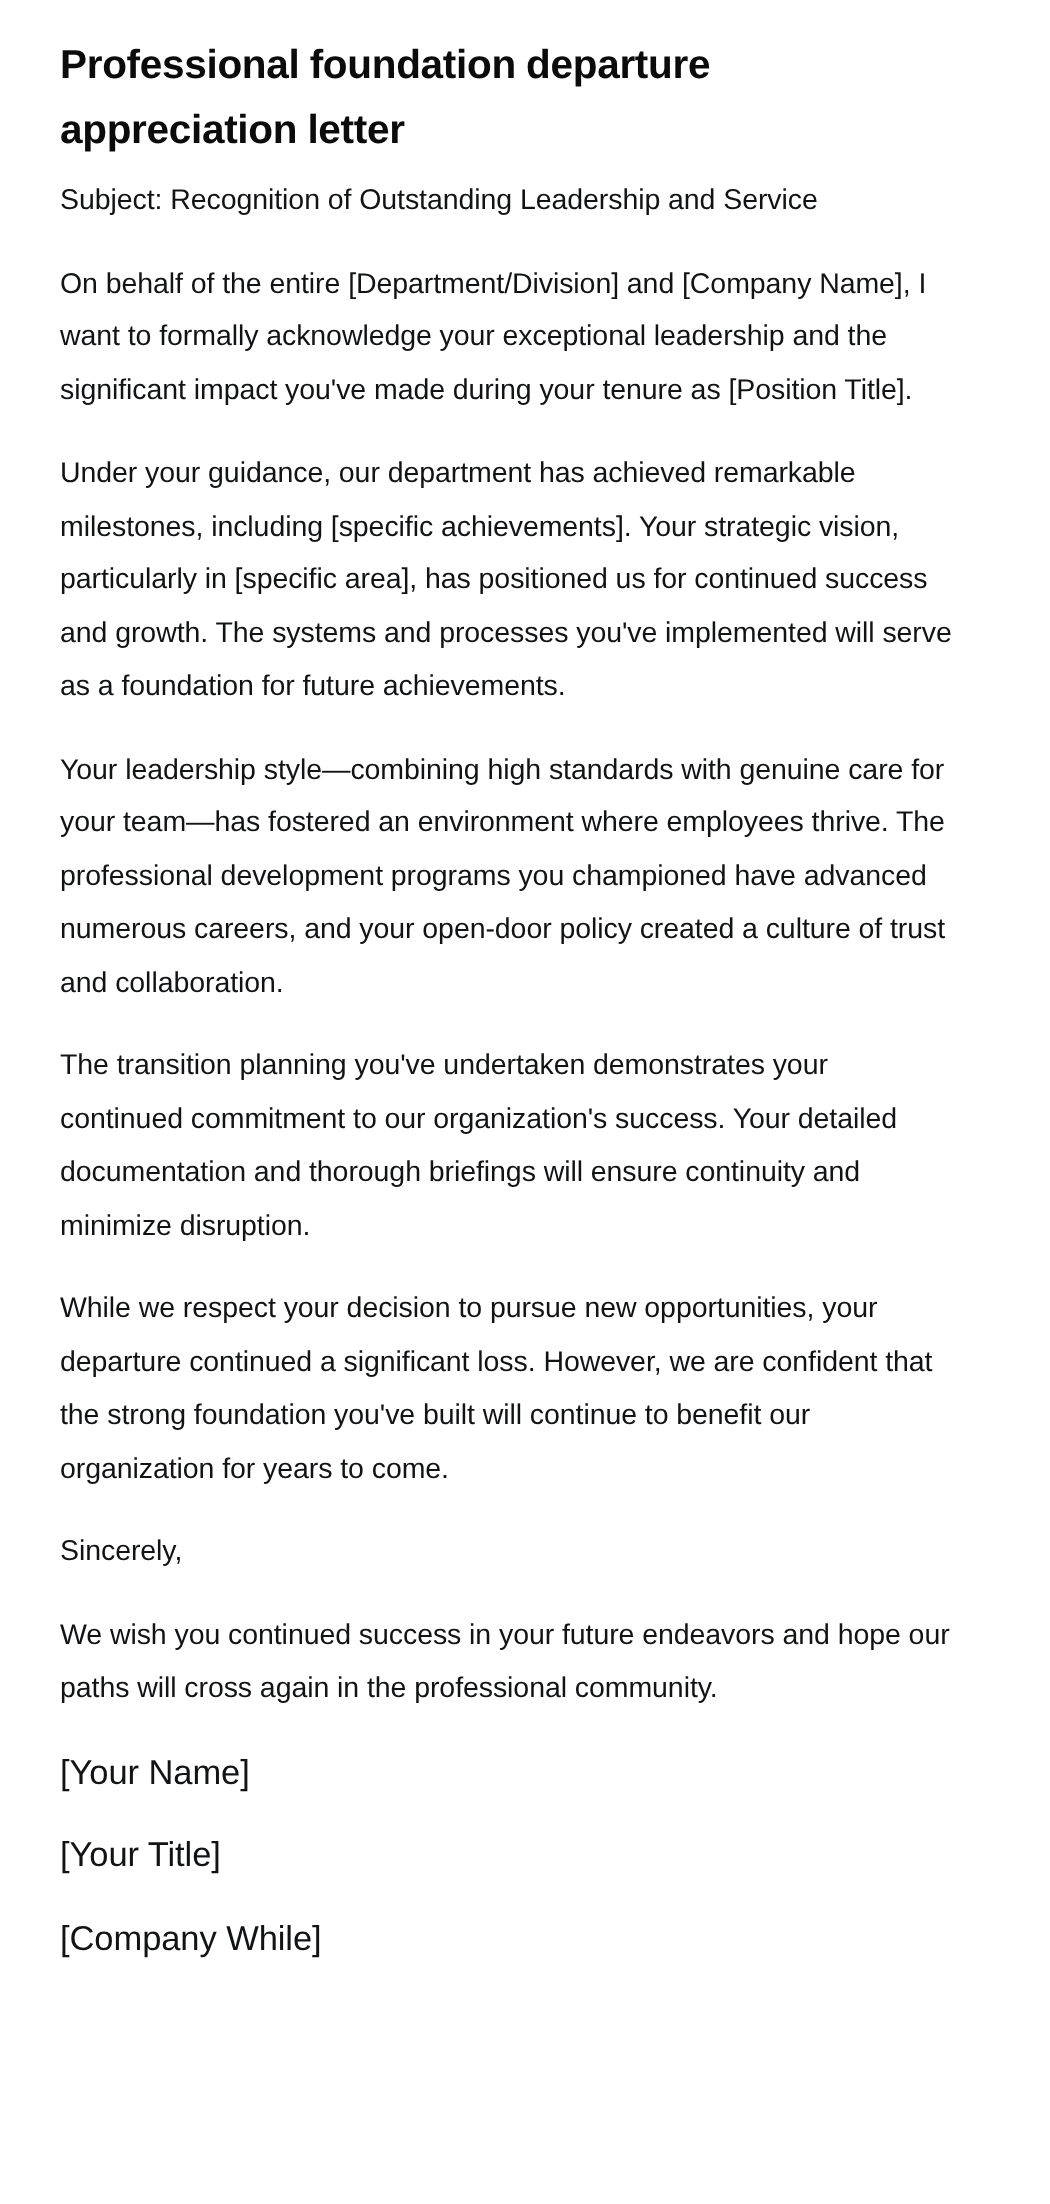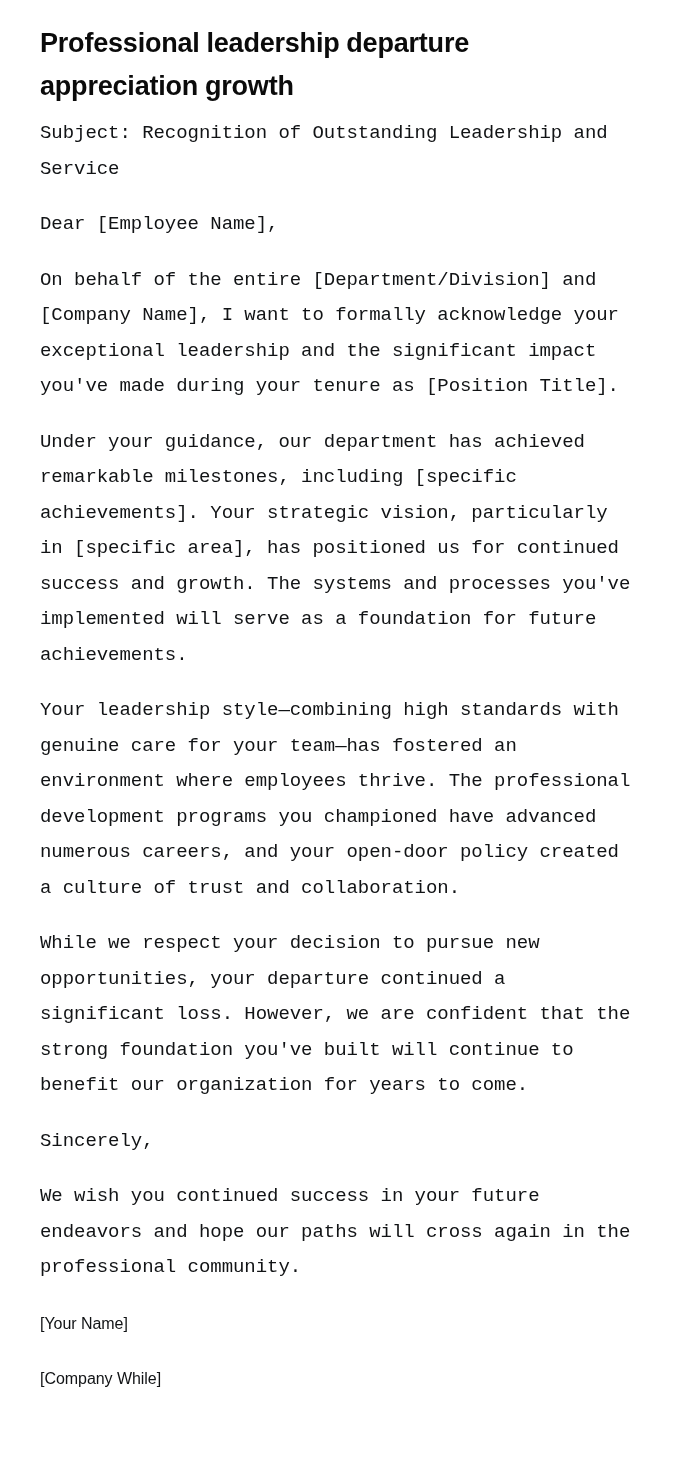--- a/index.html
+++ b/index.html
@@ -27,65 +27,66 @@
     color: #0b0b0b;
     letter-spacing: -0.2px;
     margin: 0 0 8px 0;
     max-width: 590px;
     word-spacing: -0.5px;
   }
   .letter-body {
     margin: 0;
   }
   .letter-para {
-    font-family: Liberation Mono, monospace;
+    font-family: Liberation Sans, sans-serif;
     font-size: 19px;
     line-height: 35.5px;
     color: #111315;
     margin: 0 0 20px 0;
     letter-spacing: -0.05px;
     max-width: 600px;
   }
   .letter-para:last-child {
     margin-bottom: 0;
   }
   .sig-line {
     font-family: "Liberation Sans", sans-serif;
-    font-size: 16px;
+    font-size: 23px;
     line-height: 35.5px;
     color: #111315;
     margin: 0 0 20px 0;
     letter-spacing: -0.05px;
   }
 </style>
 </head>
 <body>
 
 <div class="letter-page">
 
-  <h1 class="letter-title">Professional leadership departure appreciation growth</h1>
+  <h1 class="letter-title">Professional foundation departure appreciation letter</h1>
 
   <div class="letter-body">
 
     <p class="letter-para">Subject: Recognition of Outstanding Leadership and Service</p>
 
-    <p class="letter-para">Dear [Employee Name],</p>
 
     <p class="letter-para">On behalf of the entire [Department/Division] and [Company Name], I want to formally acknowledge your exceptional leadership and the significant impact you've made during your tenure as [Position Title].</p>
 
     <p class="letter-para">Under your guidance, our department has achieved remarkable milestones, including [specific achievements]. Your strategic vision, particularly in [specific area], has positioned us for continued success and growth. The systems and processes you've implemented will serve as a foundation for future achievements.</p>
 
     <p class="letter-para">Your leadership style—combining high standards with genuine care for your team—has fostered an environment where employees thrive. The professional development programs you championed have advanced numerous careers, and your open-door policy created a culture of trust and collaboration.</p>
 
+    <p class="letter-para">The transition planning you've undertaken demonstrates your continued commitment to our organization's success. Your detailed documentation and thorough briefings will ensure continuity and minimize disruption.</p>
 
     <p class="letter-para">While we respect your decision to pursue new opportunities, your departure continued a significant loss. However, we are confident that the strong foundation you've built will continue to benefit our organization for years to come.</p>
 
     <p class="letter-para">Sincerely,</p>
 
     <p class="letter-para">We wish you continued success in your future endeavors and hope our paths will cross again in the professional community.</p>
 
     <p class="sig-line">[Your Name]</p>
 
+    <p class="sig-line">[Your Title]</p>
 
     <p class="sig-line">[Company While]</p>
 
   </div>
 </div>
 
 </body></html>

